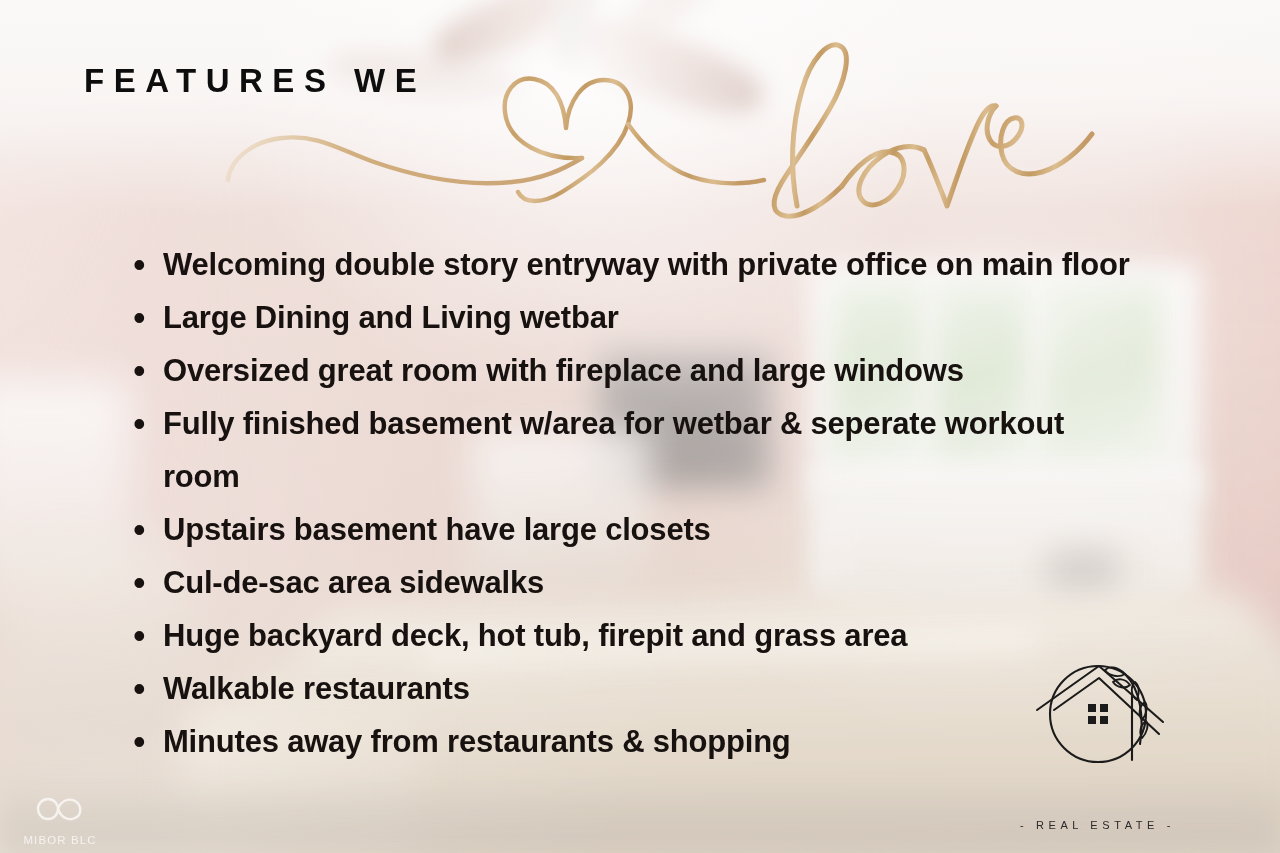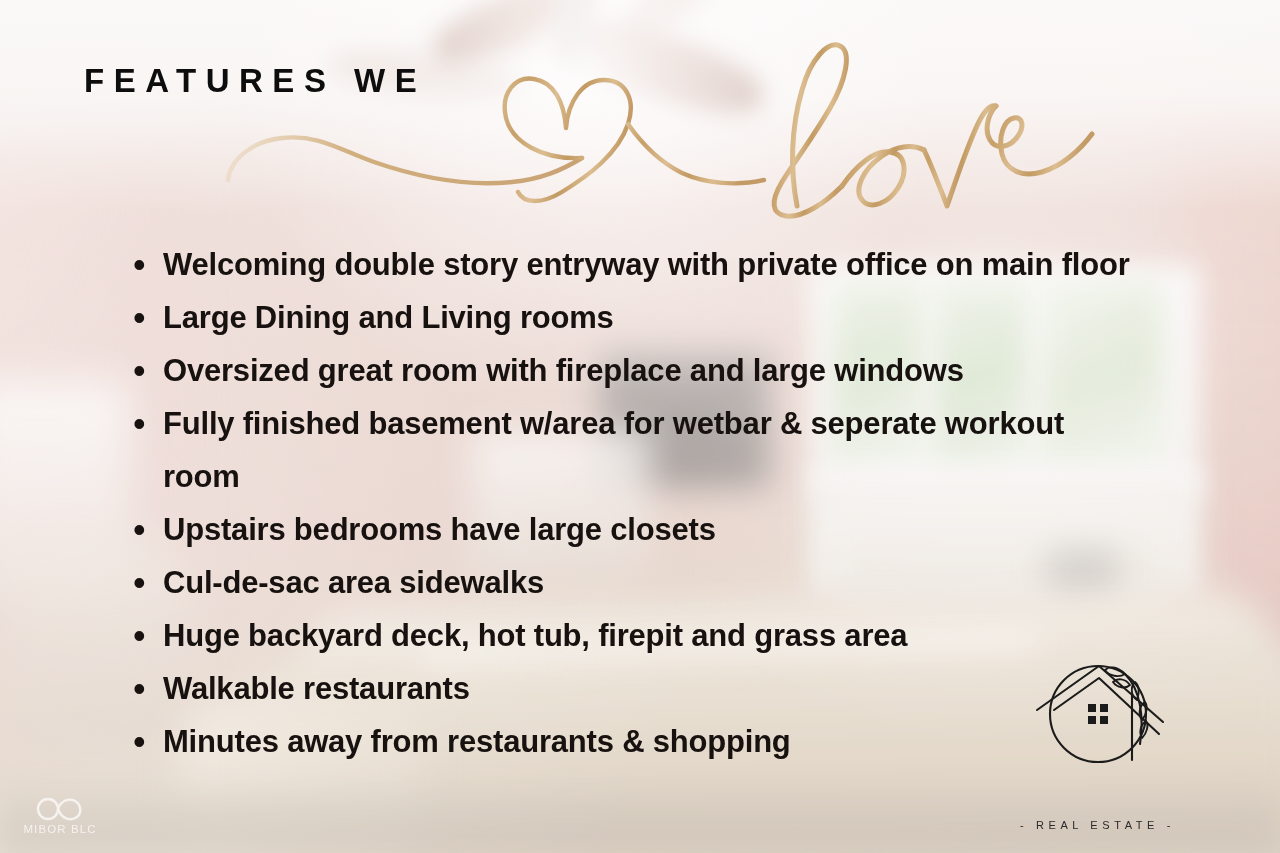--- a/index.html
+++ b/index.html
@@ -300,21 +300,21 @@
     opacity: .72;
   }
   .mibor-mark { width: 58px; height: 26px; margin: 0 auto; }
   .mibor-mark svg { display: block; width: 100%; height: 100%; }
   .mibor-text {
     text-align: center;
     font-size: 11.5px;
     letter-spacing: 1.1px;
     color: #ffffff;
     font-family: "Liberation Sans", sans-serif;
-    margin-top: 1px;
+    margin-top: 12px;
     white-space: nowrap;
   }
 </style>
 </head>
 <body>
 
 <div id="canvas">
 
   <div class="bg-layer bg-base"></div>
   <div class="bg-layer bg-leftwall"></div>
@@ -423,36 +423,36 @@
 
   <div class="features">
 
     <div class="feat-row">
       <span class="feat-bullet">•</span>
       <span class="feat-text">Welcoming double story entryway with private office on main floor</span>
     </div>
 
     <div class="feat-row">
       <span class="feat-bullet">•</span>
-      <span class="feat-text">Large Dining and Living rooms</span>
+      <span class="feat-text">Large Dining and Living wetbar</span>
     </div>
 
     <div class="feat-row">
       <span class="feat-bullet">•</span>
       <span class="feat-text">Oversized great room with fireplace and large windows</span>
     </div>
 
     <div class="feat-row">
       <span class="feat-bullet">•</span>
       <span class="feat-text">Fully finished basement w/area for wetbar &amp; seperate workout room</span>
     </div>
 
     <div class="feat-row">
       <span class="feat-bullet">•</span>
-      <span class="feat-text">Upstairs bedrooms have large closets</span>
+      <span class="feat-text">Upstairs basement have large closets</span>
     </div>
 
     <div class="feat-row">
       <span class="feat-bullet">•</span>
       <span class="feat-text">Cul-de-sac area sidewalks</span>
     </div>
 
     <div class="feat-row">
       <span class="feat-bullet">•</span>
       <span class="feat-text">Huge backyard deck, hot tub, firepit and grass area</span>

